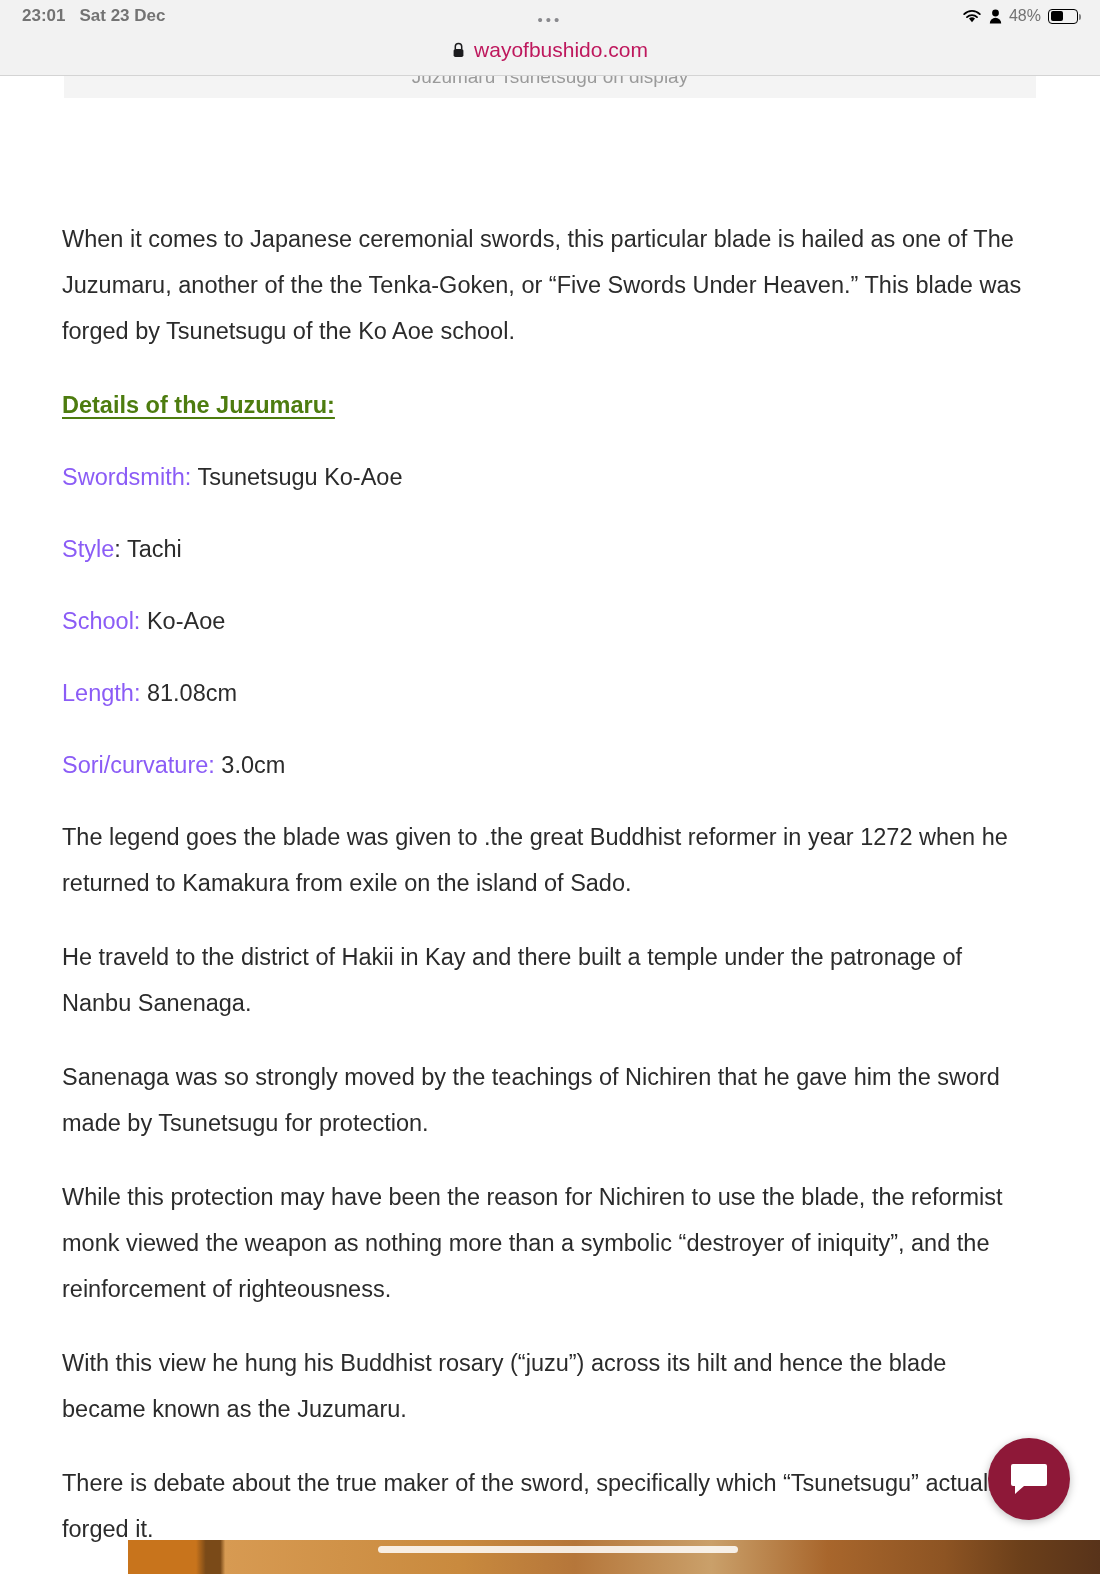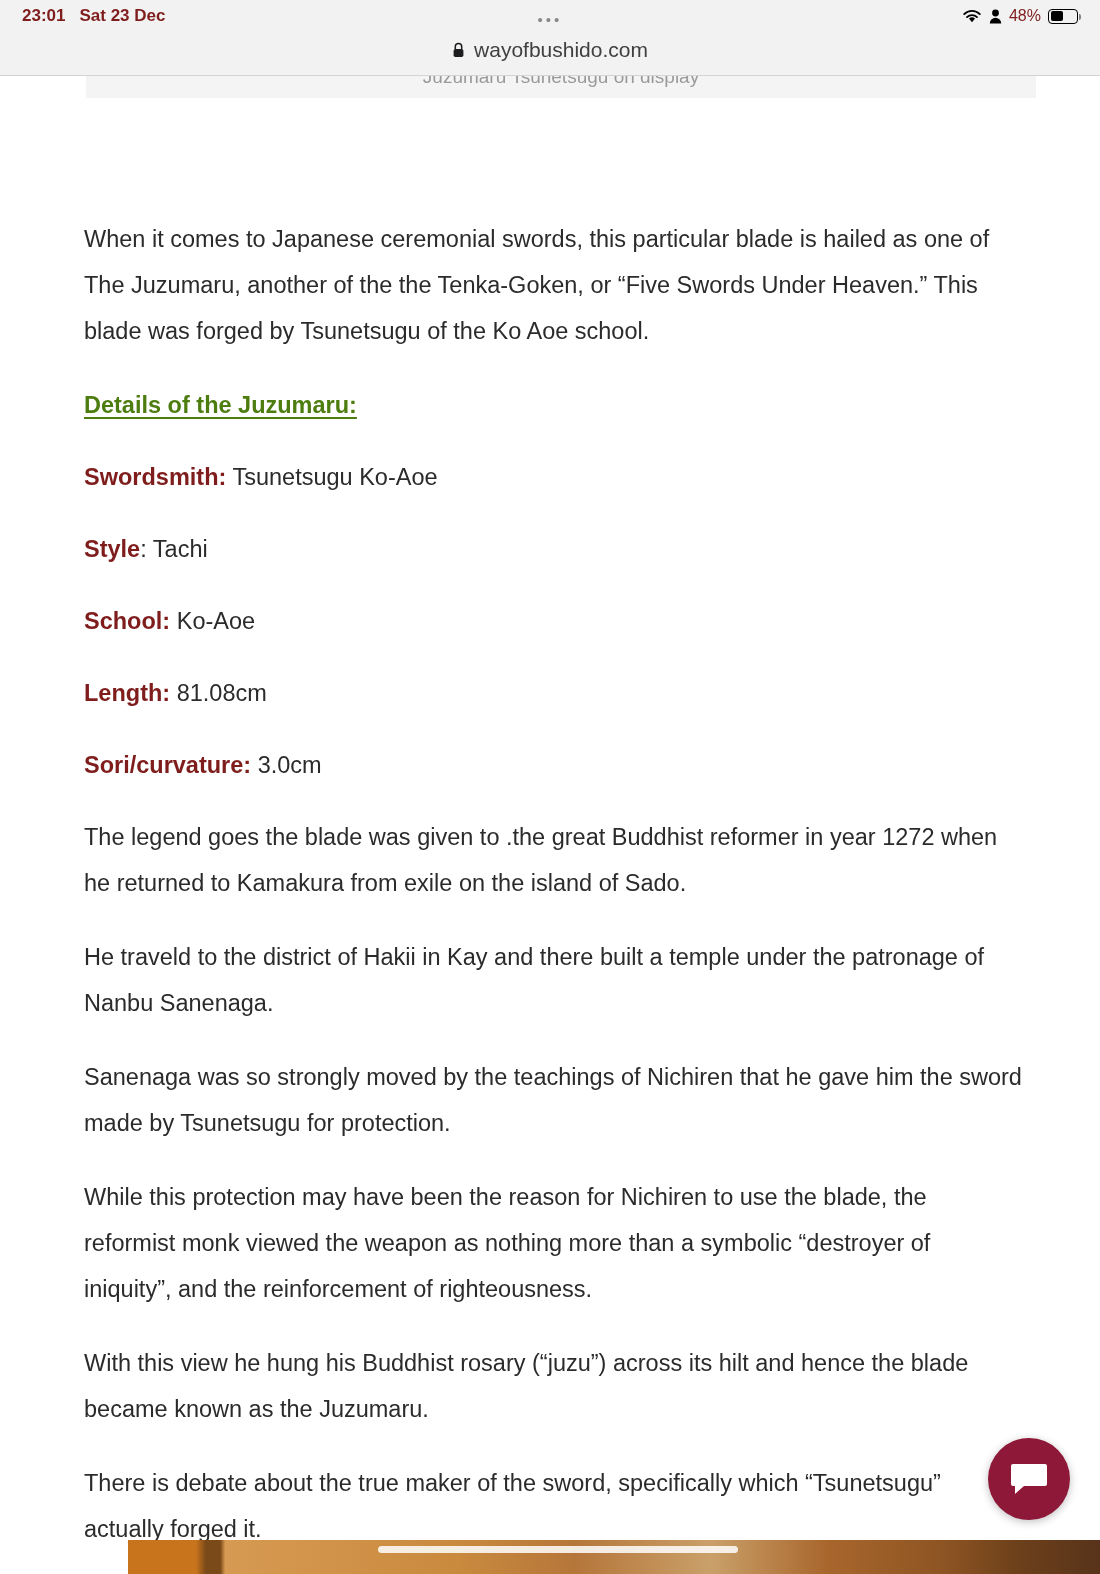--- a/index.html
+++ b/index.html
@@ -20,21 +20,21 @@
   
   .statusbar {
     position: relative;
     height: 32px;
     background: #f2f2f2;
     display: flex;
     align-items: center;
     padding: 0 22px;
     font-size: 17px;
     font-weight: bold;
-    color: #7f1d1d;
+    color: #737373;
   }
   .status-left { display: flex; align-items: center; gap: 14px; }
   .status-right {
     margin-left: auto;
     display: flex;
     align-items: center;
     gap: 7px;
     font-size: 16px;
     font-weight: normal;
   }
@@ -87,31 +87,30 @@
     display: flex;
     align-items: center;
     gap: 9px;
     margin-top: 2px;
     padding: 4px 14px;
     border-radius: 8px;
   }
   .lock-icon { width: 13px; height: 16px; display: block; }
   .url-text {
     font-size: 21px;
-    color: #404040;
+    color: #be185d;
     font-family: "Liberation Sans", sans-serif;
   }
 
   
   .page {
     position: relative;
     background: #ffffff;
     height: 1498px;
     overflow: hidden;
-    padding-left: 22px;
   }
   .caption-strip {
     margin: 0 64px;
     height: 22px;
     background: #f4f4f4;
     overflow: hidden;
     position: relative;
   }
   .caption-strip span {
     position: absolute;
@@ -133,21 +132,21 @@
   }
   .article p { margin: 0 16px 28px 0; }
   .article .heading {
     font-weight: bold;
     text-decoration: underline;
     text-underline-offset: 4px;
     margin-bottom: 26px;
     color: #4d7c0f;
   }
   .article .spec { margin-bottom: 26px; }
-  .article .spec b { font-weight: bold; color: #7f1d1d; }
+  .article .spec b { font-weight: normal; color: #8b5cf6; }
 
   
   .bottom-image {
     position: absolute;
     left: 128px;
     right: 0;
     bottom: 0;
     height: 34px;
     background: linear-gradient(90deg,
       #c8741c 0%, #c8741c 7%,

